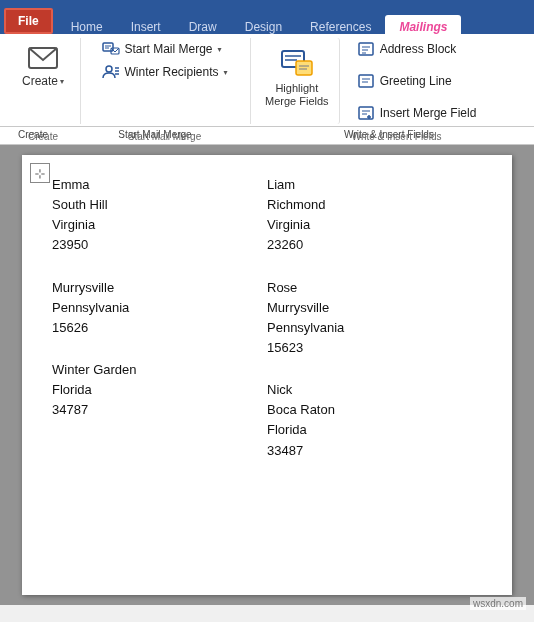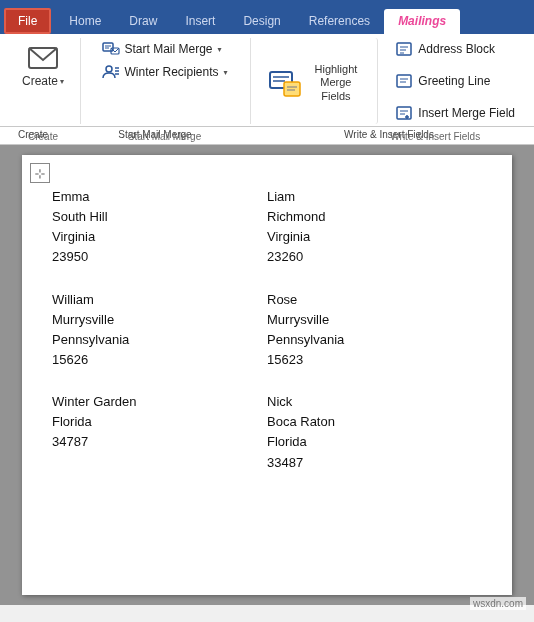--- a/index.html
+++ b/index.html
@@ -20,41 +20,41 @@
 
     
     .tab-bar {
       display: flex;
       align-items: flex-end;
       background: #2b579a;
       padding-top: 4px;
       padding-left: 0;
     }
     .tab-item {
-      padding: 5px 14px 6px;
+      padding: 5px 14px 0;
       color: #cdd8ef;
       font-size: 12px;
       cursor: pointer;
       position: relative;
     }
     .tab-item.active {
       background: #fff;
       color: #ec4899;
       font-weight: 600;
       border-radius: 3px 3px 0 0;
       font-style: italic;
     }
     .tab-item.file-tab {
       background: #c03a2b;
       color: #fff;
       border-radius: 2px;
       margin: 4px 4px 0 4px;
       padding: 4px 12px;
       border: 2px solid #e05c4a;
-      font-weight: 400;
+      font-weight: 700;
     }
 
     
     .ribbon-content {
       background: #fff;
       border-bottom: 1px solid #c8c8c8;
       display: flex;
       align-items: stretch;
       padding: 4px 6px 2px;
       min-height: 88px;
@@ -135,21 +135,21 @@
       align-items: center;
       justify-content: center;
       font-size: 13px;
       color: #2b579a;
       flex-shrink: 0;
     }
 
     
     .ribbon-group-large {
       display: flex;
-      flex-direction: row;
+      flex-direction: column;
       align-items: center;
       justify-content: flex-start;
       padding: 4px 10px 0;
       border-right: 1px solid #e0e0e0;
       position: relative;
       cursor: pointer;
       border-radius: 3px;
       min-width: 65px;
     }
     .large-icon-box {
@@ -228,21 +228,21 @@
       align-items: center;
       justify-content: center;
       cursor: move;
       font-size: 13px;
       color: #666;
     }
 
     .address-columns {
       display: flex;
       gap: 0;
-      margin-top: 12px;
+      margin-top: 0;
     }
     .address-col {
       flex: 1;
       display: flex;
       flex-direction: column;
     }
     .address-entry {
       margin-bottom: 22px;
     }
     .address-line {
@@ -262,22 +262,22 @@
       padding: 1px 3px;
     }
   </style>
 </head>
 <body>
 
 <div class="ribbon-container">
   <div class="tab-bar">
     <div class="tab-item file-tab">File</div>
     <div class="tab-item">Home</div>
+    <div class="tab-item">Insert</div>
     <div class="tab-item">Draw</div>
-    <div class="tab-item">Insert</div>
     <div class="tab-item">Design</div>
     <div class="tab-item">References</div>
     <div class="tab-item active">Mailings</div>
   </div>
 </div>
 
 <div class="ribbon-content">
 
   <div class="ribbon-group" style="border-right:1px solid #e0e0e0; padding-right:8px;">
     <div class="create-btn">
@@ -394,21 +394,20 @@
     <div class="address-columns">
 
       <div class="address-col">
         <div class="address-entry">
           <div class="address-line">Emma</div>
           <div class="address-line">South Hill</div>
           <div class="address-line">Virginia</div>
           <div class="address-line">23950</div>
         </div>
         <div class="address-entry">
-          <div class="address-line">William</div>
           <div class="address-line">Murrysville</div>
           <div class="address-line">Pennsylvania</div>
           <div class="address-line">15626</div>
         </div>
         <div class="address-entry">
           <div class="address-line">Winter Garden</div>
           <div class="address-line">Florida</div>
           <div class="address-line">34787</div>
         </div>
       </div>

